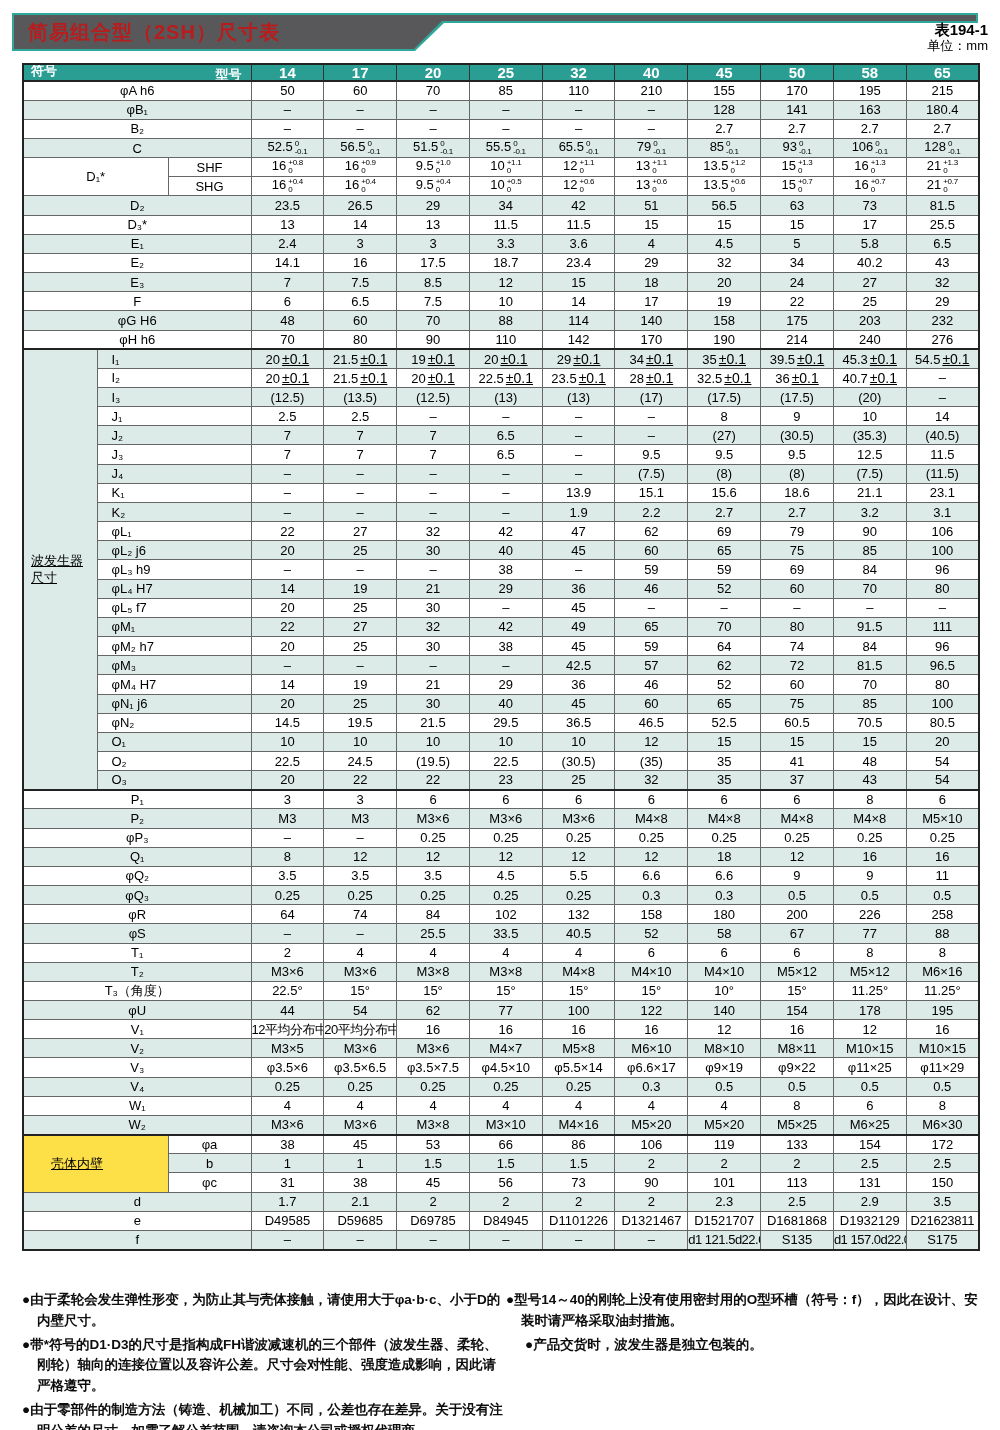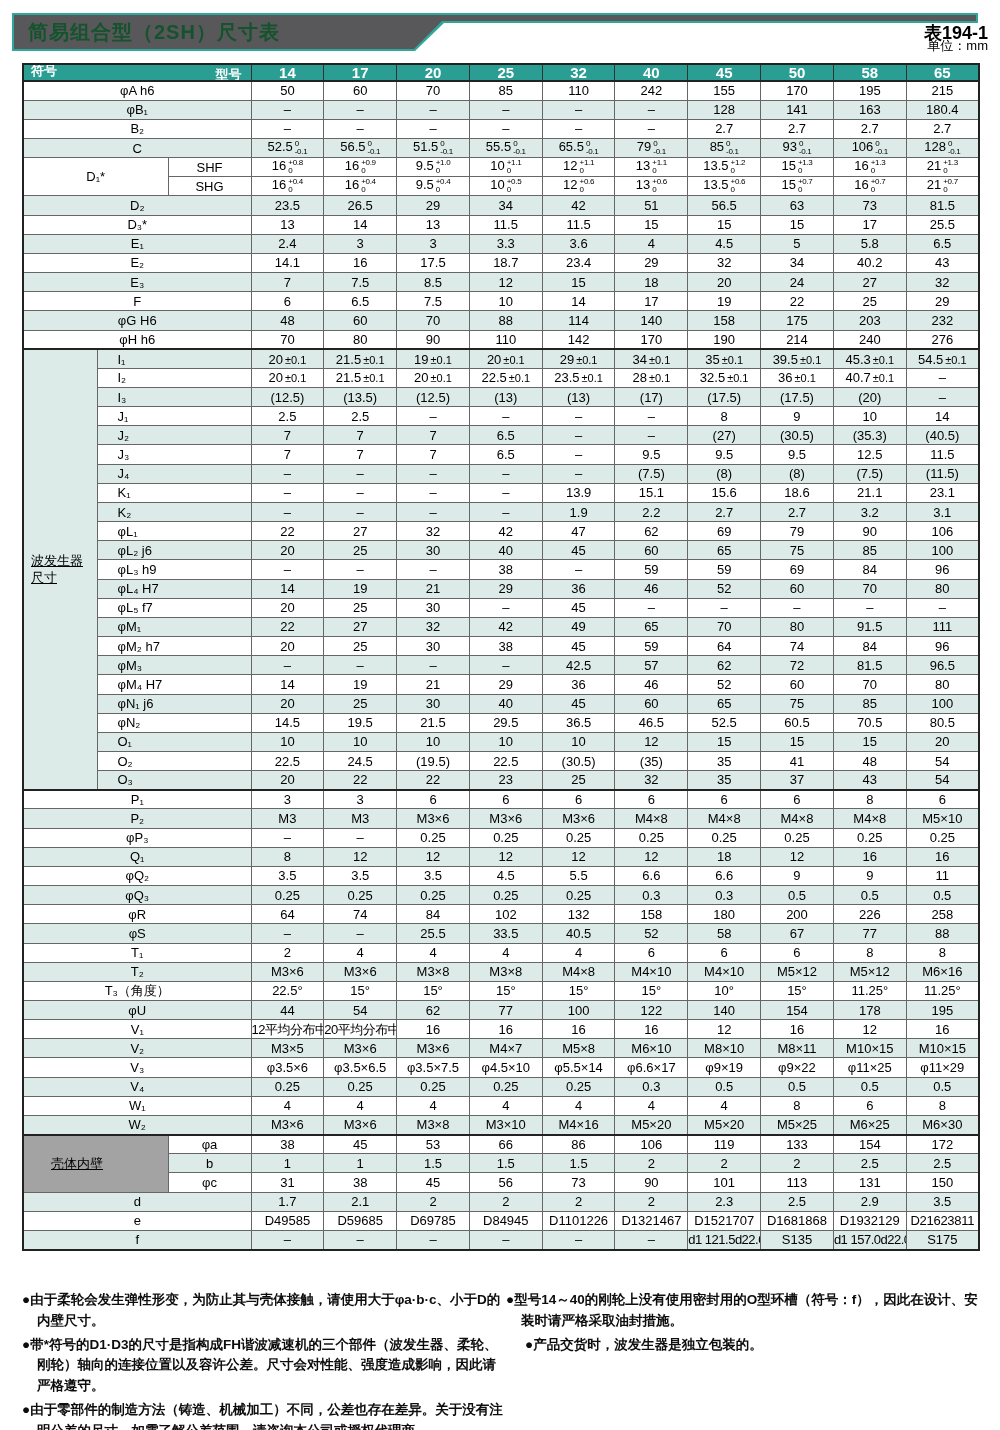--- a/index.html
+++ b/index.html
@@ -5,51 +5,51 @@
   html,body{margin:0;padding:0;background:#fff;}
   body{width:1000px;height:1430px;position:relative;overflow:hidden;
        font-family:"Liberation Sans","DejaVu Sans",sans-serif;color:#000;}
 
   
   .banner-wrap{position:absolute;left:12px;top:13px;width:966px;height:38px;}
   .banner-bg{position:absolute;left:0;top:0;width:966px;height:38px;background:#2FA79B;
      clip-path:polygon(0 0,100% 0,100% 10px,432px 10px,403px 38px,0 38px);}
   .banner-fg{position:absolute;left:2px;top:2px;width:962px;height:34px;background:#58585A;
      clip-path:polygon(0 0,100% 0,100% 6px,428px 6px,400px 34px,0 34px);}
-  .banner-title{position:absolute;left:16px;top:6px;color:#14532d;font-size:20px;font-weight:bold;letter-spacing:1px;}
+  .banner-title{position:absolute;left:16px;top:6px;color:#b91c1c;font-size:20px;font-weight:bold;letter-spacing:1px;}
 
-  .table-no{position:absolute;right:12px;top:21px;font-size:18px;font-weight:bold;}
+  .table-no{position:absolute;right:12px;top:21px;font-size:15px;font-weight:bold;}
   .unit-label{position:absolute;right:12px;top:37px;font-size:13px;text-align:right;}
 
   
   table.dim{position:absolute;left:22px;top:63px;width:956px;border-collapse:collapse;table-layout:fixed;
      border:2px solid #222;}
   table.dim td,table.dim th{border:1px solid #666;padding:0;text-align:center;vertical-align:middle;
      font-size:13px;line-height:1;white-space:nowrap;overflow:hidden;}
   table.dim thead tr{height:14px;padding-left:36px;}
   table.dim thead th{background:#2B9E94;color:#fff;font-weight:bold;font-size:15px;
      border-color:#333;border-bottom:2px solid #222;}
   th.diag{position:relative;
      background-image:linear-gradient(to bottom right,
         transparent calc(50% - 1px),rgba(15,45,45,.85) calc(50% - 1px),
         rgba(15,45,45,.85) calc(50% + 1px),transparent calc(50% + 1px));}
   th.diag .sym{position:absolute;left:7px;bottom:3px;font-size:13px;}
   th.diag .mod{position:absolute;right:9px;top:3px;font-size:13px;}
   table.dim tbody tr{height:19.16px;}
   tr.band td{background:#DCEBE7;}
   tbody td.gcell{background:#DCEBE7;font-size:13px;text-align:left;padding-left:7px;line-height:1.35;text-decoration:underline;}
-  tbody td.gcell.white{background:#a3a3a3;padding-left:27px;}
+  tbody td.gcell.white{background:#fde047;padding-left:27px;}
   td.lcell{font-size:13px;}
-  td.lcell.left{text-align:left;padding-left:20px;}
+  td.lcell.left{text-align:left;padding-left:14px;}
   td.scell{font-size:13px;margin-left:20px;}
   tr.sec td{border-top:2px solid #222;}
   
   .tol{display:inline-block;vertical-align:middle;margin-left:2px;text-align:left;}
   .tol i{display:block;font-style:normal;font-size:8px;line-height:8px;letter-spacing:-0.3px;}
-  .pm{font-size:11px;margin-left:2px;}
+  .pm{font-size:14px;margin-left:2px;text-decoration:underline;}
   td.tiny{font-size:9px;letter-spacing:-0.5px;}
   td.small{font-size:11px;letter-spacing:-0.3px;}
 
   
   .notes{position:absolute;top:1290px;font-size:13.5px;font-weight:600;line-height:1.54;color:#0d0d0d;}
   .notes.nleft{left:22px;width:484px;}
   .notes.nright{left:506px;width:482px;}
   .note{padding-left:15px;text-indent:-15px;margin-bottom:3px;}
   .note.indent{margin-left:19px;}
 </style>
@@ -100,21 +100,21 @@
       </tr>
     </thead>
   <tbody>
       <tr class="">
         <td class="lcell" colspan="3">φA h6</td>
         <td class="vcell">50</td>
         <td class="vcell">60</td>
         <td class="vcell">70</td>
         <td class="vcell">85</td>
         <td class="vcell">110</td>
-        <td class="vcell">242</td>
+        <td class="vcell">210</td>
         <td class="vcell">155</td>
         <td class="vcell">170</td>
         <td class="vcell">195</td>
         <td class="vcell">215</td>
       </tr>
       <tr class="band">
         <td class="lcell" colspan="3">φB₁</td>
         <td class="vcell">–</td>
         <td class="vcell">–</td>
         <td class="vcell">–</td>

